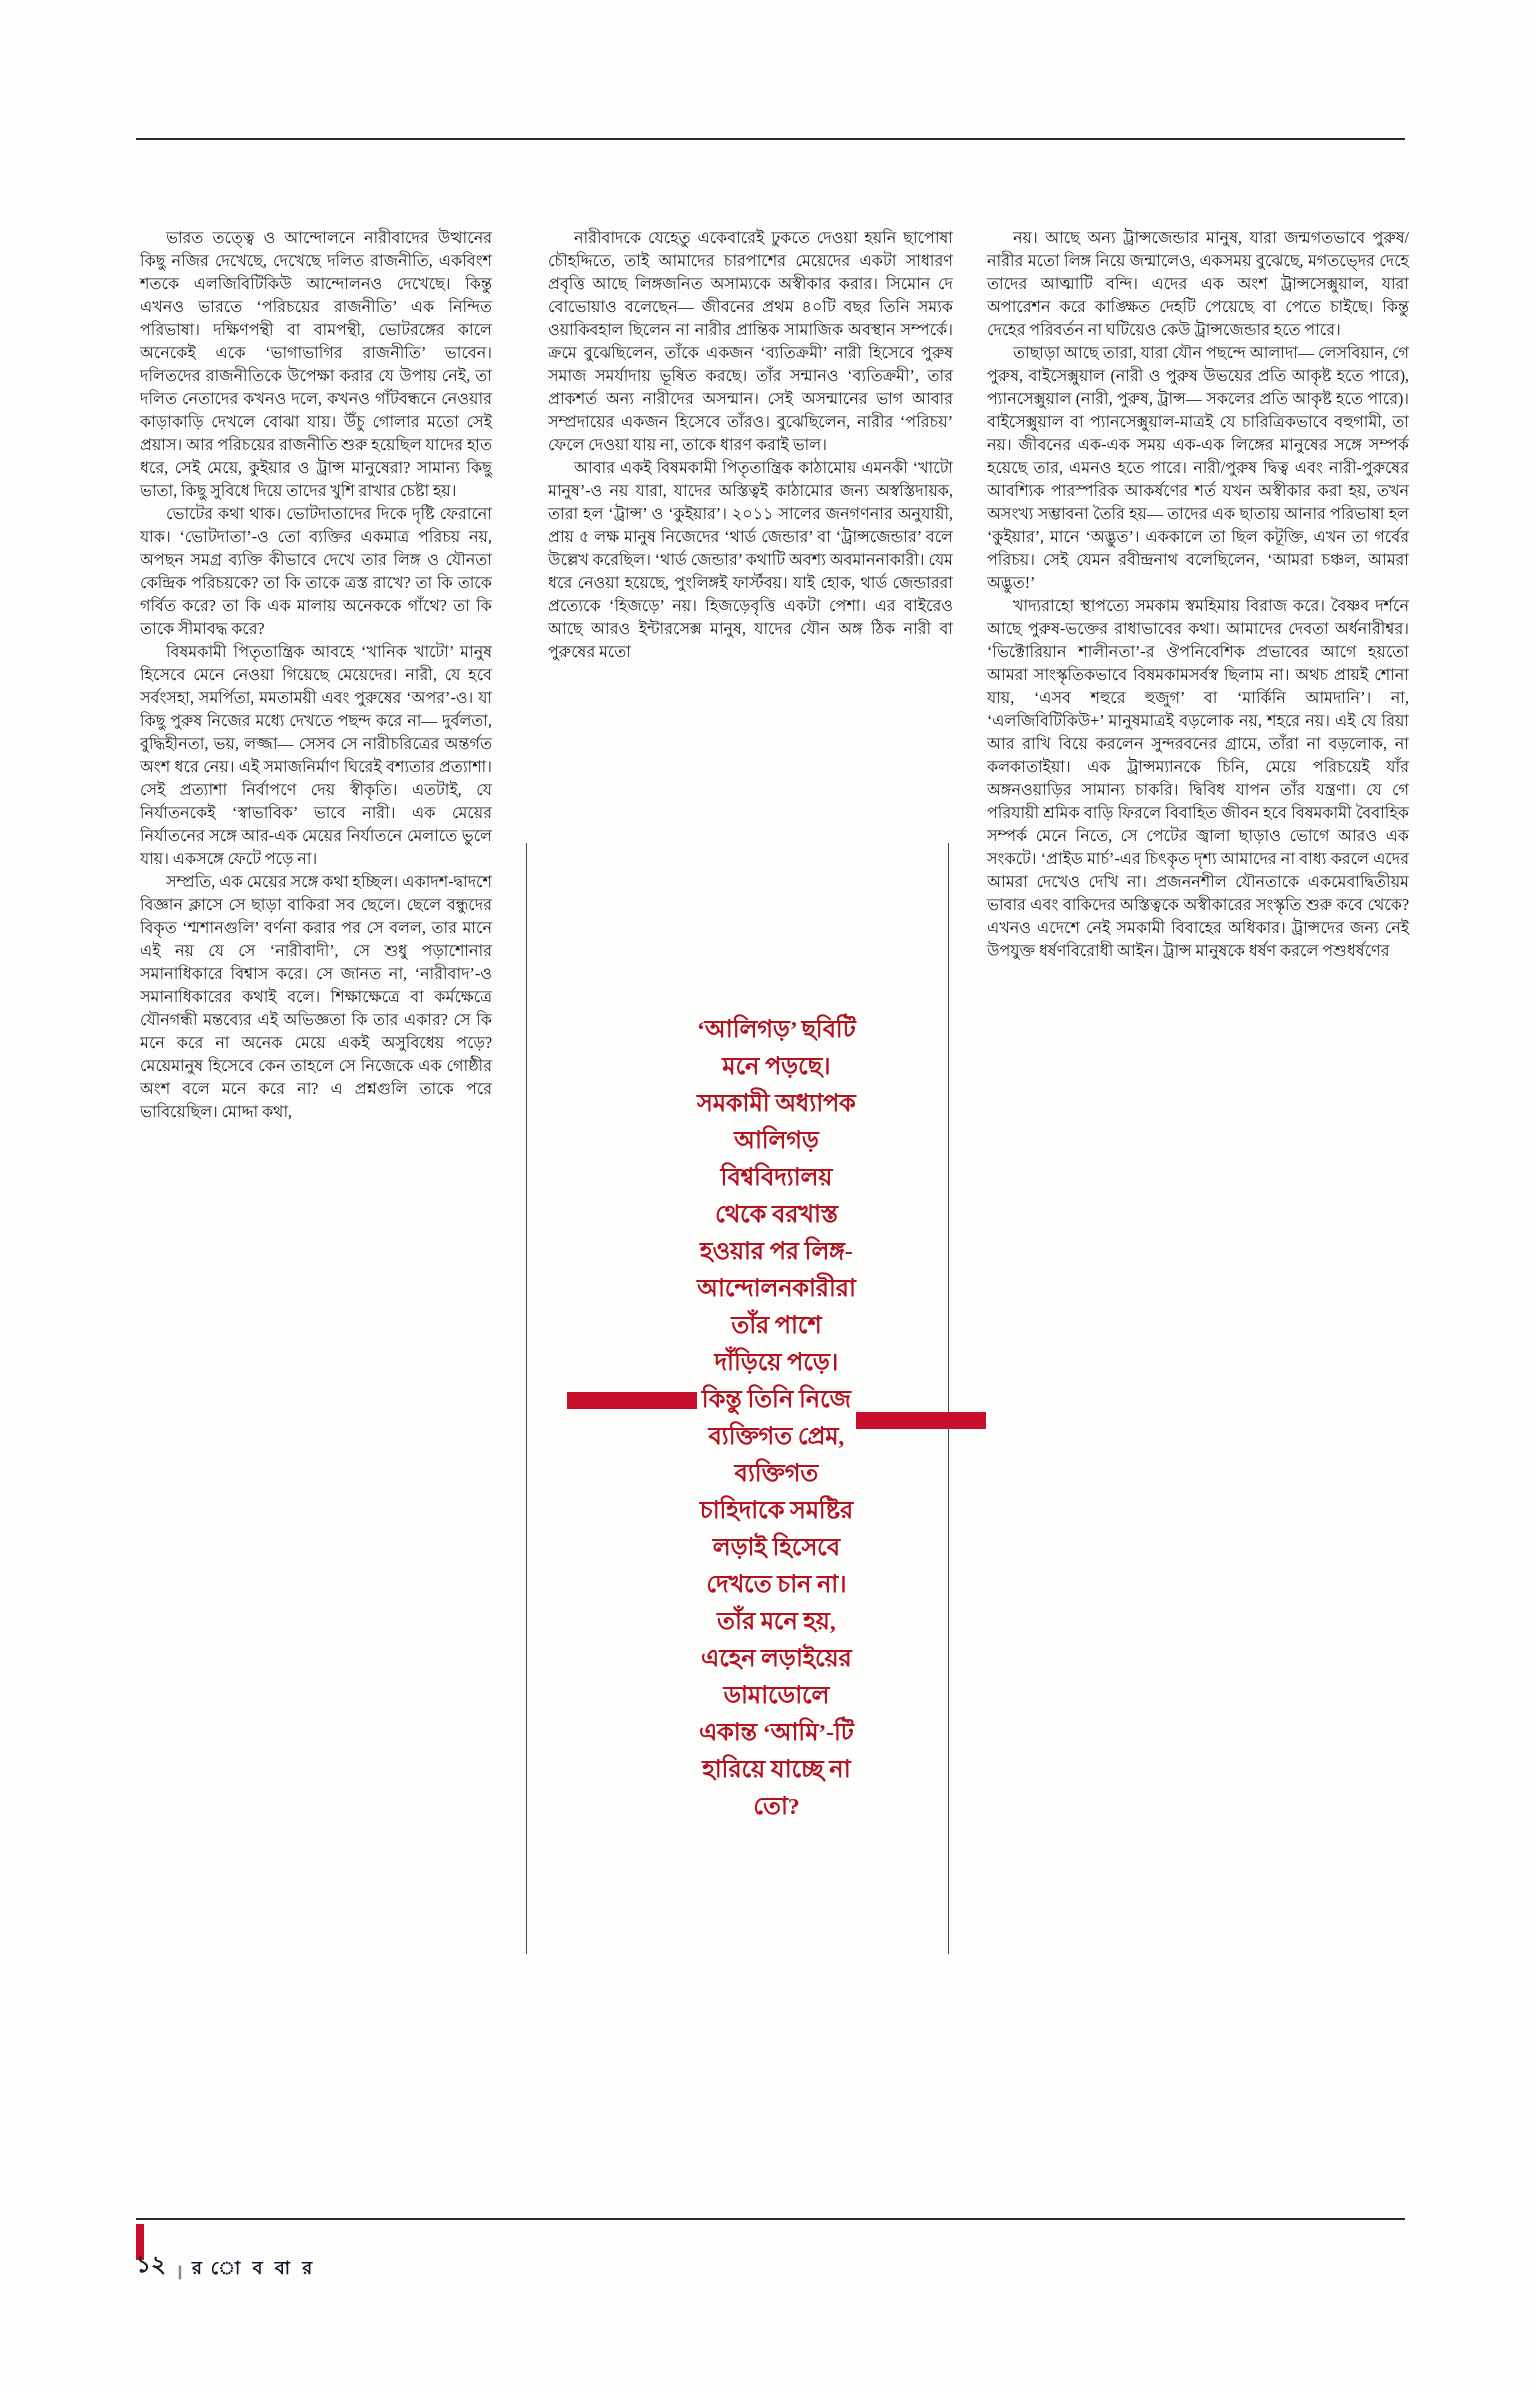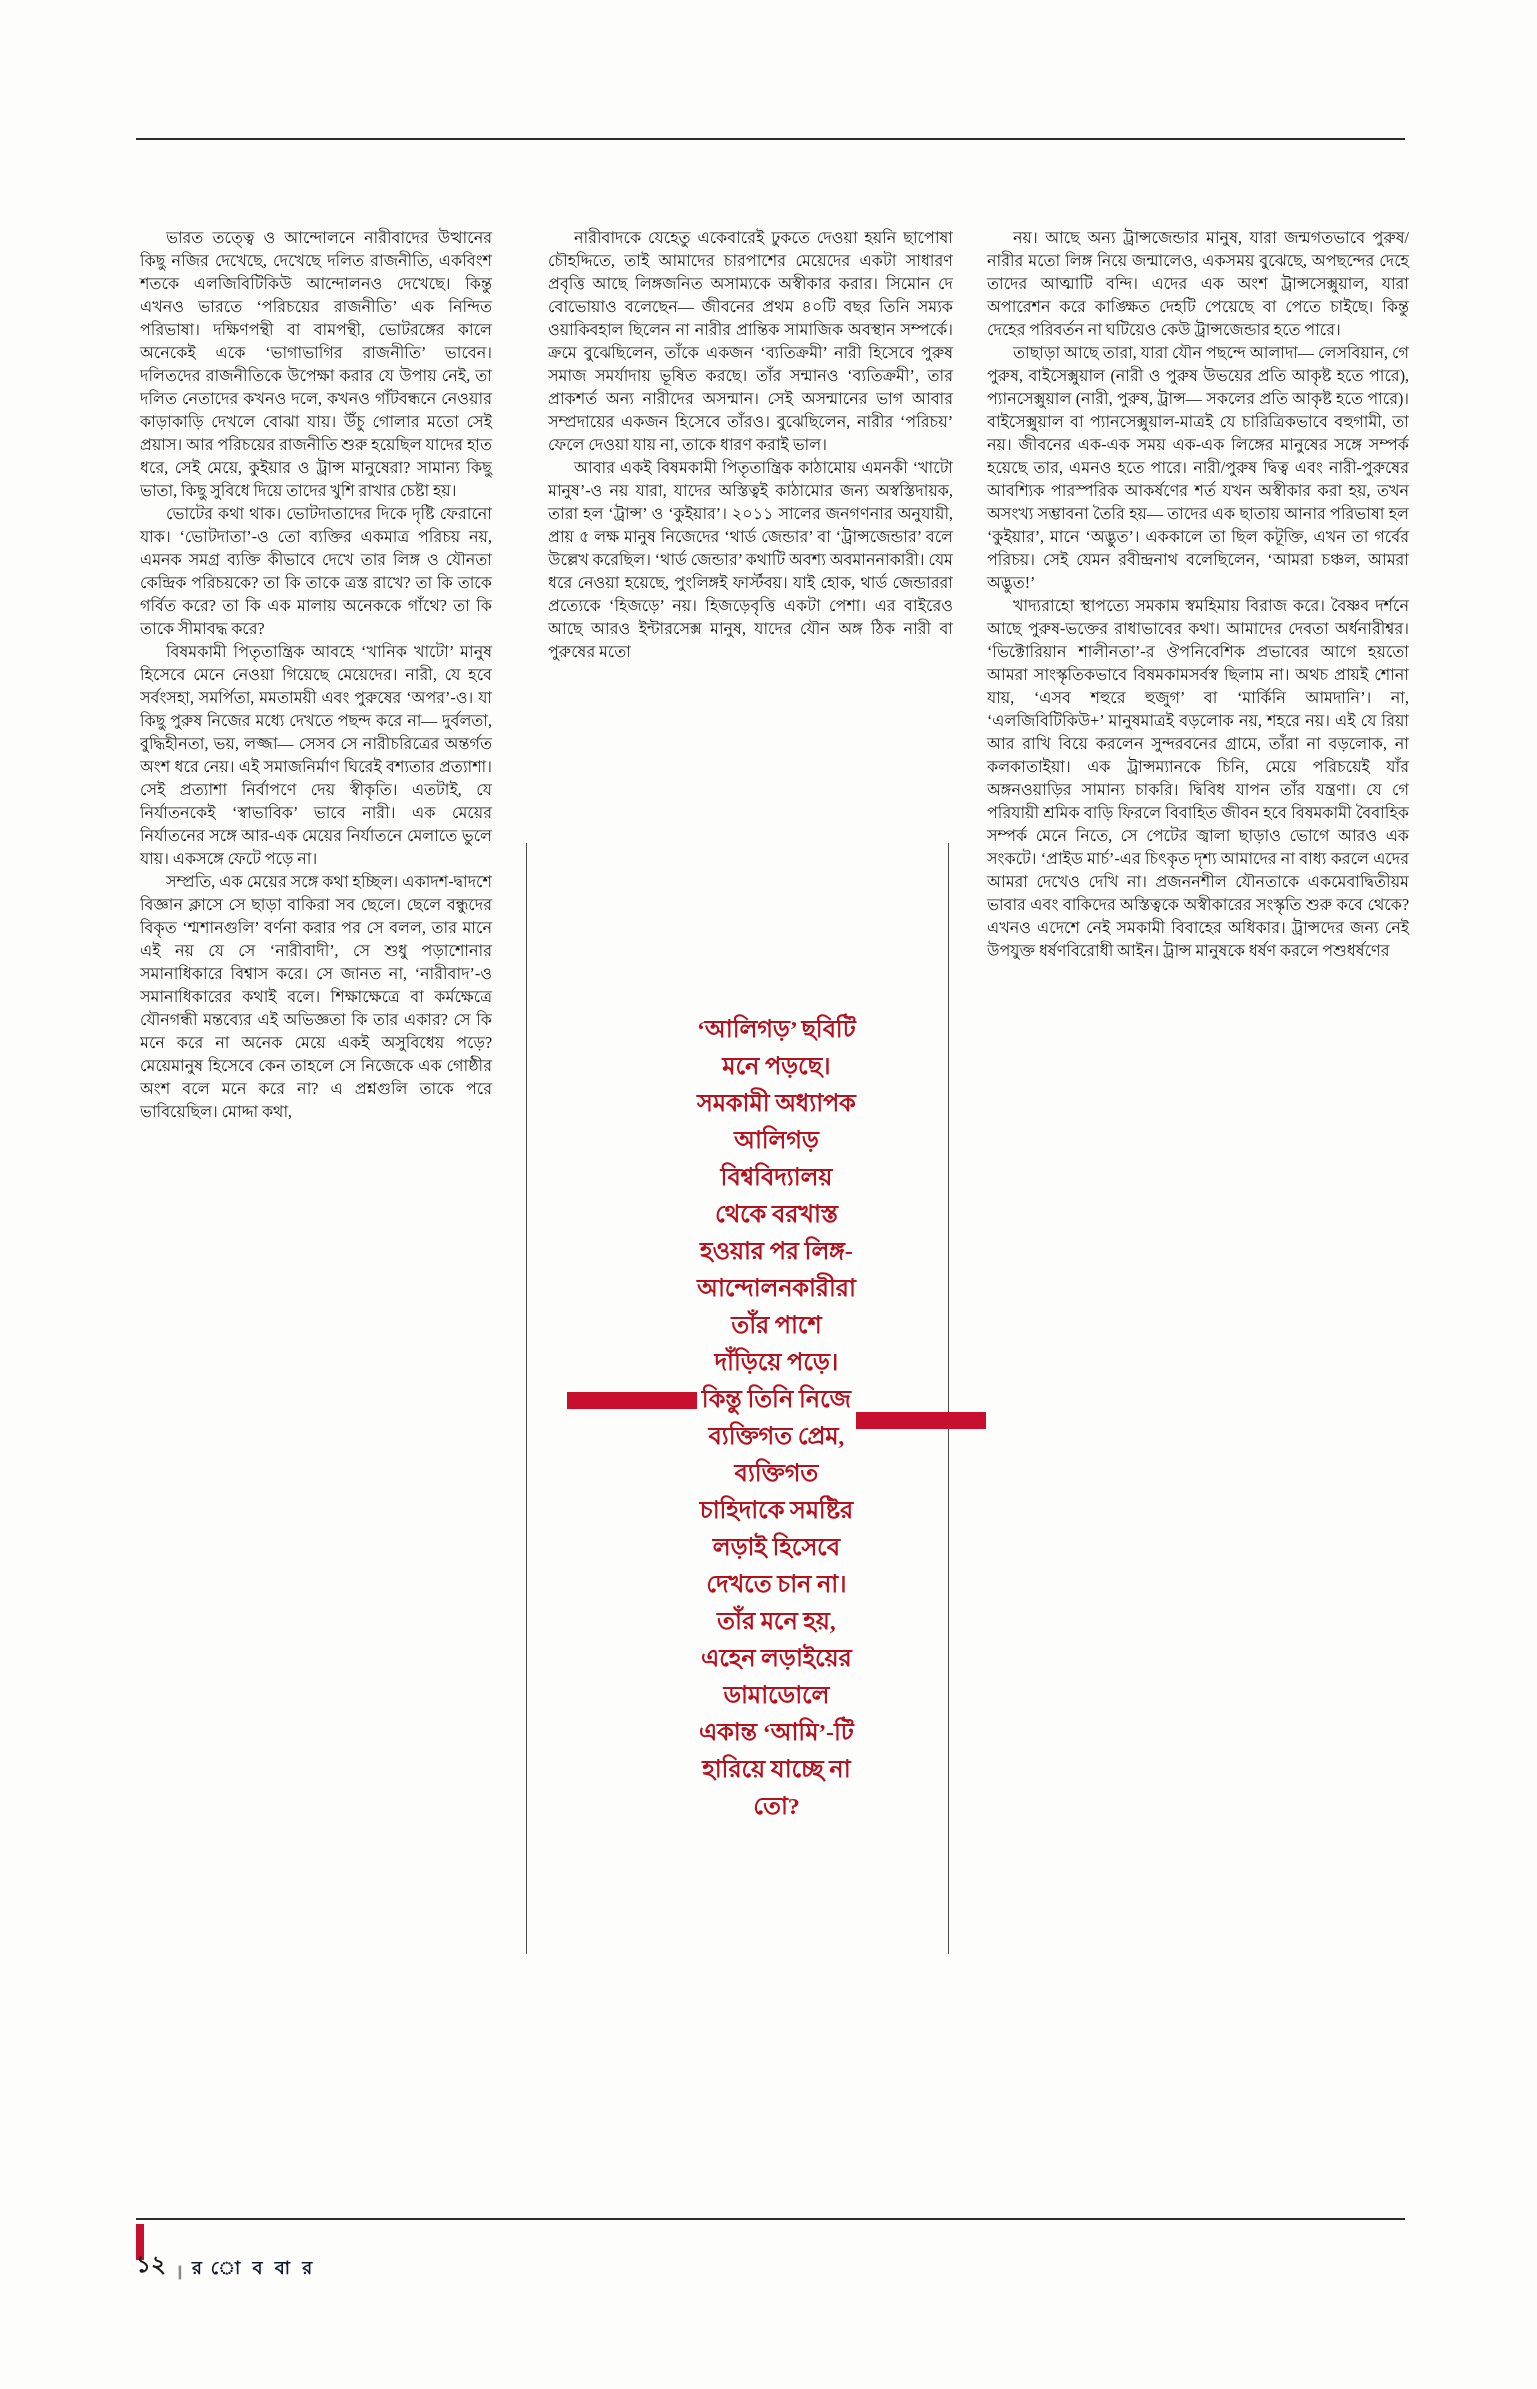--- a/index.html
+++ b/index.html
@@ -145,32 +145,32 @@
 <body>
 
 <div class="page">
 
   <div class="top-rule"></div>
 
   <div class="columns">
 
     <div class="col col-1">
       <p class="body">ভারত তত্ত্বে ও আন্দোলনে নারীবাদের উত্থানের কিছু নজির দেখেছে, দেখেছে দলিত রাজনীতি, একবিংশ শতকে এলজিবিটিকিউ আন্দোলনও দেখেছে। কিন্তু এখনও ভারতে ‘পরিচয়ের রাজনীতি’ এক নিন্দিত পরিভাষা। দক্ষিণপন্থী বা বামপন্থী, ভোটরঙ্গের কালে অনেকেই একে ‘ভাগাভাগির রাজনীতি’ ভাবেন। দলিতদের রাজনীতিকে উপেক্ষা করার যে উপায় নেই, তা দলিত নেতাদের কখনও দলে, কখনও গাঁটবন্ধনে নেওয়ার কাড়াকাড়ি দেখলে বোঝা যায়। উঁচু গোলার মতো সেই প্রয়াস। আর পরিচয়ের রাজনীতি শুরু হয়েছিল যাদের হাত ধরে, সেই মেয়ে, কুইয়ার ও ট্রান্স মানুষেরা? সামান্য কিছু ভাতা, কিছু সুবিধে দিয়ে তাদের খুশি রাখার চেষ্টা হয়।</p>
-      <p class="body">ভোটের কথা থাক। ভোটদাতাদের দিকে দৃষ্টি ফেরানো যাক। ‘ভোটদাতা’-ও তো ব্যক্তির একমাত্র পরিচয় নয়, এমনক সমগ্র ব্যক্তি কীভাবে দেখে তার লিঙ্গ ও যৌনতা কেন্দ্রিক পরিচয়কে? তা কি তাকে ত্রস্ত রাখে? তা কি তাকে গর্বিত করে? তা কি এক মালায় অনেককে গাঁথে? তা কি তাকে সীমাবদ্ধ করে?</p>
+      <p class="body">ভোটের কথা থাক। ভোটদাতাদের দিকে দৃষ্টি ফেরানো যাক। ‘ভোটদাতা’-ও তো ব্যক্তির একমাত্র পরিচয় নয়, অপছন সমগ্র ব্যক্তি কীভাবে দেখে তার লিঙ্গ ও যৌনতা কেন্দ্রিক পরিচয়কে? তা কি তাকে ত্রস্ত রাখে? তা কি তাকে গর্বিত করে? তা কি এক মালায় অনেককে গাঁথে? তা কি তাকে সীমাবদ্ধ করে?</p>
       <p class="body">বিষমকামী পিতৃতান্ত্রিক আবহে ‘খানিক খাটো’ মানুষ হিসেবে মেনে নেওয়া গিয়েছে মেয়েদের। নারী, যে হবে সর্বংসহা, সমর্পিতা, মমতাময়ী এবং পুরুষের ‘অপর’-ও। যা কিছু পুরুষ নিজের মধ্যে দেখতে পছন্দ করে না— দুর্বলতা, বুদ্ধিহীনতা, ভয়, লজ্জা— সেসব সে নারীচরিত্রের অন্তর্গত অংশ ধরে নেয়। এই সমাজনির্মাণ ঘিরেই বশ্যতার প্রত্যাশা। সেই প্রত্যাশা নির্বাপণে দেয় স্বীকৃতি। এতটাই, যে নির্যাতনকেই ‘স্বাভাবিক’ ভাবে নারী। এক মেয়ের নির্যাতনের সঙ্গে আর-এক মেয়ের নির্যাতনে মেলাতে ভুলে যায়। একসঙ্গে ফেটে পড়ে না।</p>
       <p class="body">সম্প্রতি, এক মেয়ের সঙ্গে কথা হচ্ছিল। একাদশ-দ্বাদশে বিজ্ঞান ক্লাসে সে ছাড়া বাকিরা সব ছেলে। ছেলে বন্ধুদের বিকৃত ‘শ্মশানগুলি’ বর্ণনা করার পর সে বলল, তার মানে এই নয় যে সে ‘নারীবাদী’, সে শুধু পড়াশোনার সমানাধিকারে বিশ্বাস করে। সে জানত না, ‘নারীবাদ’-ও সমানাধিকারের কথাই বলে। শিক্ষাক্ষেত্রে বা কর্মক্ষেত্রে যৌনগন্ধী মন্তব্যের এই অভিজ্ঞতা কি তার একার? সে কি মনে করে না অনেক মেয়ে একই অসুবিধেয় পড়ে? মেয়েমানুষ হিসেবে কেন তাহলে সে নিজেকে এক গোষ্ঠীর অংশ বলে মনে করে না? এ প্রশ্নগুলি তাকে পরে ভাবিয়েছিল। মোদ্দা কথা,</p>
     </div>
 
     <div class="col col-2">
       <p class="body">নারীবাদকে যেহেতু একেবারেই ঢুকতে দেওয়া হয়নি ছাপোষা চৌহদ্দিতে, তাই আমাদের চারপাশের মেয়েদের একটা সাধারণ প্রবৃত্তি আছে লিঙ্গজনিত অসাম্যকে অস্বীকার করার। সিমোন দে বোভোয়াও বলেছেন— জীবনের প্রথম ৪০টি বছর তিনি সম্যক ওয়াকিবহাল ছিলেন না নারীর প্রান্তিক সামাজিক অবস্থান সম্পর্কে। ক্রমে বুঝেছিলেন, তাঁকে একজন ‘ব্যতিক্রমী’ নারী হিসেবে পুরুষ সমাজ সমর্যাদায় ভূষিত করছে। তাঁর সন্মানও ‘ব্যতিক্রমী’, তার প্রাকশর্ত অন্য নারীদের অসন্মান। সেই অসন্মানের ভাগ আবার সম্প্রদায়ের একজন হিসেবে তাঁরও। বুঝেছিলেন, নারীর ‘পরিচয়’ ফেলে দেওয়া যায় না, তাকে ধারণ করাই ভাল।</p>
       <p class="body">আবার একই বিষমকামী পিতৃতান্ত্রিক কাঠামোয় এমনকী ‘খাটো মানুষ’-ও নয় যারা, যাদের অস্তিত্বই কাঠামোর জন্য অস্বস্তিদায়ক, তারা হল ‘ট্রান্স’ ও ‘কুইয়ার’। ২০১১ সালের জনগণনার অনুযায়ী, প্রায় ৫ লক্ষ মানুষ নিজেদের ‘থার্ড জেন্ডার’ বা ‘ট্রান্সজেন্ডার’ বলে উল্লেখ করেছিল। ‘থার্ড জেন্ডার’ কথাটি অবশ্য অবমাননাকারী। যেম ধরে নেওয়া হয়েছে, পুংলিঙ্গই ফার্স্টবয়। যাই হোক, থার্ড জেন্ডাররা প্রত্যেকে ‘হিজড়ে’ নয়। হিজড়েবৃত্তি একটা পেশা। এর বাইরেও আছে আরও ইন্টারসেক্স মানুষ, যাদের যৌন অঙ্গ ঠিক নারী বা পুরুষের মতো</p>
     </div>
 
     <div class="col col-3">
-      <p class="body">নয়। আছে অন্য ট্রান্সজেন্ডার মানুষ, যারা জন্মগতভাবে পুরুষ/ নারীর মতো লিঙ্গ নিয়ে জন্মালেও, একসময় বুঝেছে, অপছন্দের দেহে তাদের আত্মাটি বন্দি। এদের এক অংশ ট্রান্সসেক্সুয়াল, যারা অপারেশন করে কাঙ্ক্ষিত দেহটি পেয়েছে বা পেতে চাইছে। কিন্তু দেহের পরিবর্তন না ঘটিয়েও কেউ ট্রান্সজেন্ডার হতে পারে।</p>
+      <p class="body">নয়। আছে অন্য ট্রান্সজেন্ডার মানুষ, যারা জন্মগতভাবে পুরুষ/ নারীর মতো লিঙ্গ নিয়ে জন্মালেও, একসময় বুঝেছে, মগতভ্দের দেহে তাদের আত্মাটি বন্দি। এদের এক অংশ ট্রান্সসেক্সুয়াল, যারা অপারেশন করে কাঙ্ক্ষিত দেহটি পেয়েছে বা পেতে চাইছে। কিন্তু দেহের পরিবর্তন না ঘটিয়েও কেউ ট্রান্সজেন্ডার হতে পারে।</p>
       <p class="body">তাছাড়া আছে তারা, যারা যৌন পছন্দে আলাদা— লেসবিয়ান, গে পুরুষ, বাইসেক্সুয়াল (নারী ও পুরুষ উভয়ের প্রতি আকৃষ্ট হতে পারে), প্যানসেক্সুয়াল (নারী, পুরুষ, ট্রান্স— সকলের প্রতি আকৃষ্ট হতে পারে)। বাইসেক্সুয়াল বা প্যানসেক্সুয়াল-মাত্রই যে চারিত্রিকভাবে বহুগামী, তা নয়। জীবনের এক-এক সময় এক-এক লিঙ্গের মানুষের সঙ্গে সম্পর্ক হয়েছে তার, এমনও হতে পারে। নারী/পুরুষ দ্বিত্ব এবং নারী-পুরুষের আবশ্যিক পারস্পরিক আকর্ষণের শর্ত যখন অস্বীকার করা হয়, তখন অসংখ্য সম্ভাবনা তৈরি হয়— তাদের এক ছাতায় আনার পরিভাষা হল ‘কুইয়ার’, মানে ‘অদ্ভুত’। এককালে তা ছিল কটূক্তি, এখন তা গর্বের পরিচয়। সেই যেমন রবীন্দ্রনাথ বলেছিলেন, ‘আমরা চঞ্চল, আমরা অদ্ভুত!’</p>
       <p class="body">খাদ্যরাহো স্থাপত্যে সমকাম স্বমহিমায় বিরাজ করে। বৈষ্ণব দর্শনে আছে পুরুষ-ভক্তের রাধাভাবের কথা। আমাদের দেবতা অর্ধনারীশ্বর। ‘ভিক্টোরিয়ান শালীনতা’-র ঔপনিবেশিক প্রভাবের আগে হয়তো আমরা সাংস্কৃতিকভাবে বিষমকামসর্বস্ব ছিলাম না। অথচ প্রায়ই শোনা যায়, ‘এসব শহুরে হুজুগ’ বা ‘মার্কিনি আমদানি’। না, ‘এলজিবিটিকিউ+’ মানুষমাত্রই বড়লোক নয়, শহরে নয়। এই যে রিয়া আর রাখি বিয়ে করলেন সুন্দরবনের গ্রামে, তাঁরা না বড়লোক, না কলকাতাইয়া। এক ট্রান্সম্যানকে চিনি, মেয়ে পরিচয়েই যাঁর অঙ্গনওয়াড়ির সামান্য চাকরি। দ্বিবিধ যাপন তাঁর যন্ত্রণা। যে গে পরিযায়ী শ্রমিক বাড়ি ফিরলে বিবাহিত জীবন হবে বিষমকামী বৈবাহিক সম্পর্ক মেনে নিতে, সে পেটের জ্বালা ছাড়াও ভোগে আরও এক সংকটে। ‘প্রাইড মার্চ’-এর চিৎকৃত দৃশ্য আমাদের না বাধ্য করলে এদের আমরা দেখেও দেখি না। প্রজননশীল যৌনতাকে একমেবাদ্বিতীয়ম ভাবার এবং বাকিদের অস্তিত্বকে অস্বীকারের সংস্কৃতি শুরু কবে থেকে? এখনও এদেশে নেই সমকামী বিবাহের অধিকার। ট্রান্সদের জন্য নেই উপযুক্ত ধর্ষণবিরোধী আইন। ট্রান্স মানুষকে ধর্ষণ করলে পশুধর্ষণের</p>
     </div>
 
   </div>
 
   <div class="divider div-1"></div>
   <div class="divider div-2"></div>
 
   <div class="pullquote">

